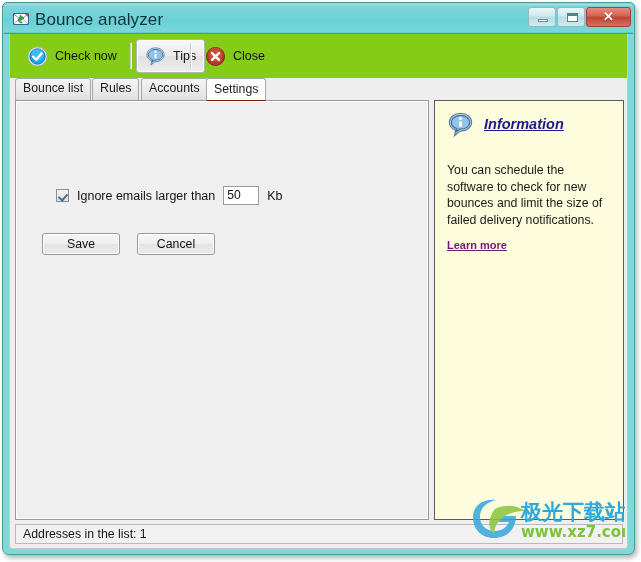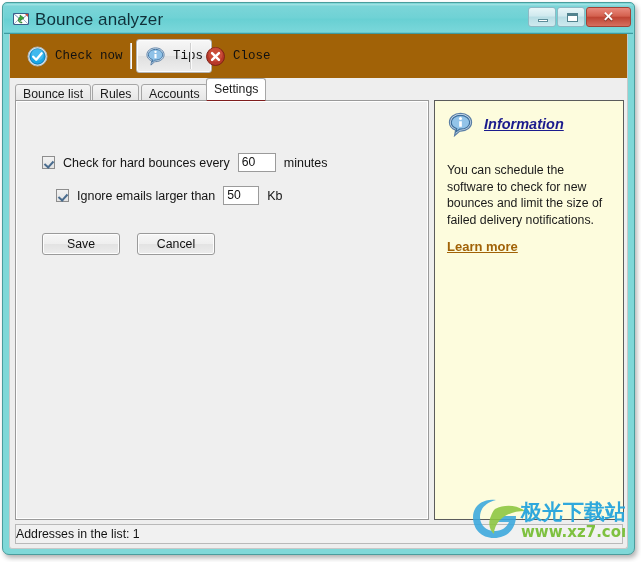--- a/index.html
+++ b/index.html
@@ -139,22 +139,21 @@
     overflow: hidden;
   }
 
   
   .toolbar {
     position: absolute;
     left: 0;
     top: 0;
     width: 100%;
     height: 44px;
-    background: #a16207;
-    font-family: Liberation Mono, monospace;
+    background: #84cc16;
   }
   .tbitem {
     position: absolute;
     top: 5px;
     height: 34px;
     display: flex;
     align-items: center;
     box-sizing: border-box;
     padding: 0 8px;
     font-size: 12.5px;
@@ -182,21 +181,21 @@
 
   
   .tabstrip {
     position: absolute;
     left: 5px;
     top: 44px;
     height: 22px;
   }
   .tab {
     position: absolute;
-    top: 6px;
+    top: 0;
     height: 24px;
     box-sizing: border-box;
     padding: 0 7px;
     font-size: 12.3px;
     color: #1c1c1c;
     line-height: 18px;
     background: linear-gradient(to bottom, #f4f4f4 0%, #e9e9e9 55%, #dedede 100%);
     border: 1px solid #a6a6a6;
     border-radius: 3px 3px 0 0;
     white-space: nowrap;
@@ -319,39 +318,40 @@
   }
   .info-body {
     margin-top: 23px;
     font-size: 12.3px;
     color: #1a1a1a;
     line-height: 16.5px;
   }
   .info-link {
     display: inline-block;
     margin-top: 11px;
-    font-size: 13px;
+    font-size: 11px;
     font-weight: bold;
-    color: #a16207;
+    color: #701a75;
     text-decoration: underline;
   }
 
   
   .statusbar {
     position: absolute;
     left: 5px;
     bottom: 4px;
     width: 608px;
     height: 20px;
     box-sizing: border-box;
     background: #f1f1f1;
     border: 1px solid #b9b9b9;
     font-size: 12.3px;
     color: #141414;
     line-height: 18px;
+    padding-left: 7px;
     white-space: nowrap;
   }
 
   
   .watermark {
     position: absolute;
     right: 2px;
     bottom: 1px;
     width: 160px;
     height: 58px;
@@ -427,26 +427,20 @@
 
       <div class="tabstrip">
         <div class="tab" style="left:0px;">Bounce list</div>
         <div class="tab" style="left:77px;">Rules</div>
         <div class="tab" style="left:126px;">Accounts</div>
         <div class="tab active" style="left:191px;">Settings</div>
       </div>
 
       <div class="settings-panel">
 
-        <div class="row row1">
-          <span class="cbx"></span>
-          <span>Check for hard bounces every</span>
-          <span class="tbox w1">60</span>
-          <span>minutes</span>
-        </div>
 
         <div class="row row2">
           <span class="cbx"></span>
           <span>Ignore emails larger than</span>
           <span class="tbox w2">50</span>
           <span>Kb</span>
         </div>
 
         <div class="btnrow">
           <div class="btn">Save</div>

